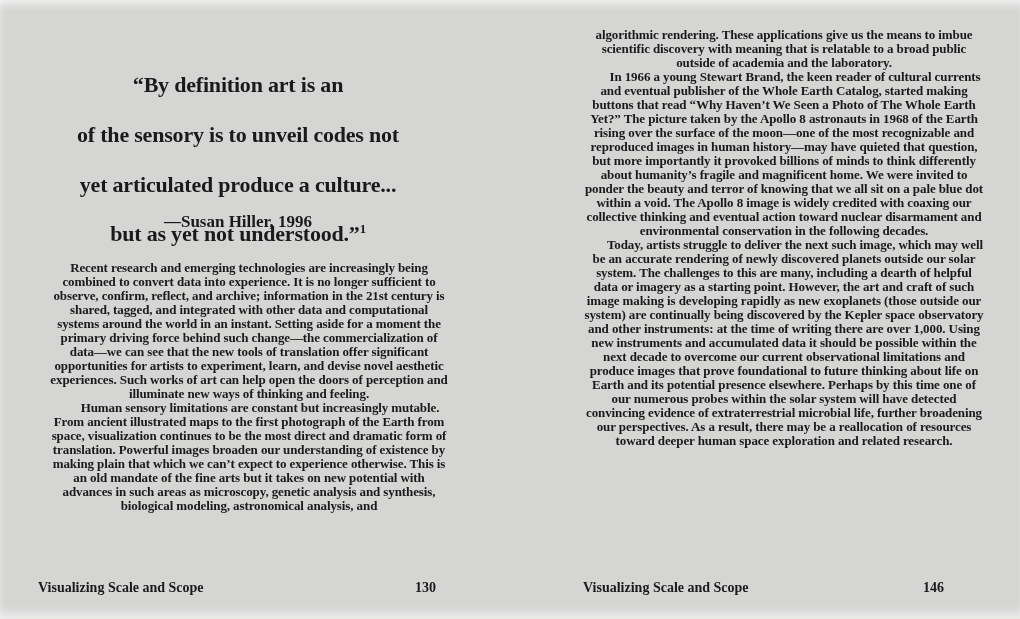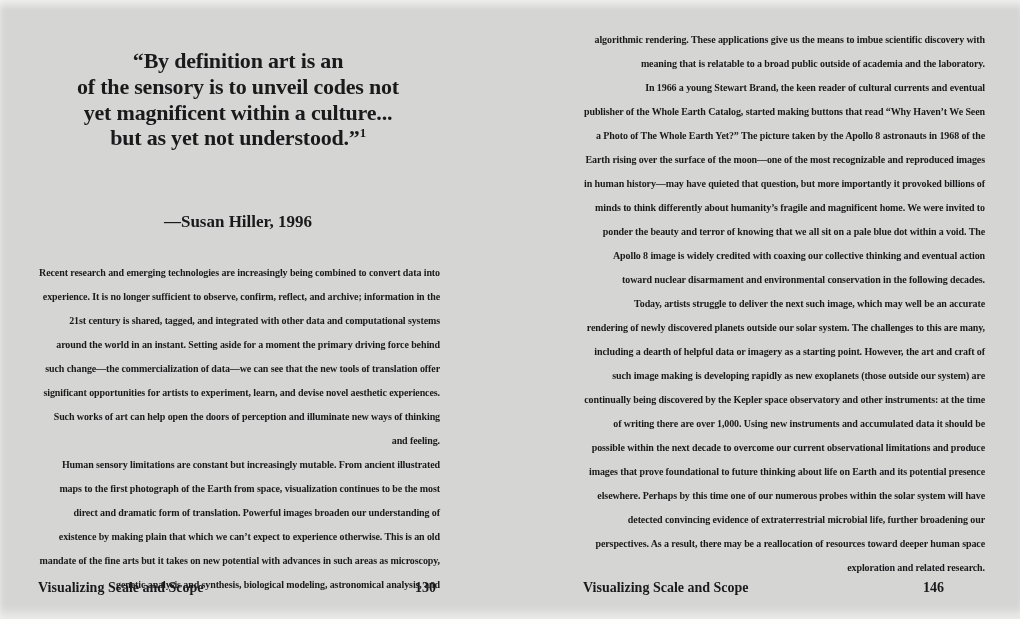--- a/index.html
+++ b/index.html
@@ -26,47 +26,47 @@
     position: absolute;
     left: 38px;
     top: 48px;
     width: 400px;
     text-align: center;
     font-weight: 700;
     font-size: 22px;
     line-height: 25.8px;
     letter-spacing: -0.2px;
   }
-  .quote-block .qline { white-space: nowrap; }
+  .quote-block .qline { white-space: nowrap; margin-top: 24px; }
   .quote-block sup {
     font-size: 58%;
     vertical-align: super;
     line-height: 0;
   }
   .quote-attribution {
     position: absolute;
     left: 38px;
     top: 210px;
     width: 400px;
     text-align: center;
     font-weight: 700;
     font-size: 17px;
     line-height: 24px;
   }
 
   .body-col {
     position: absolute;
     width: 402px;
     font-weight: 700;
-    font-size: 10px;
-    line-height: 24px;
+    font-size: 13px;
+    line-height: 14px;
     letter-spacing: -0.1px;
-    text-align: right;
+    text-align: center;
   }
-  .body-left  { left: 38px;  top: 261px; }
+  .body-left  { left: 48px;  top: 261px; }
   .body-right { left: 583px; top: 28px;  }
 
   .para { margin: 0; }
   .para.indent { text-indent: 22px; }
   .para .italic { }
 
   
   .footer {
     position: absolute;
     top: 581px;
@@ -81,21 +81,21 @@
 </style>
 </head>
 <body>
 
 <div class="spread" style="background: rgb(213, 213, 212); color: rgb(26, 26, 28);">
 
   <div class="quote-block">
     <div>
         <div class="qline">“By definition art is an</div>
         <div class="qline">of the sensory is to unveil codes not</div>
-        <div class="qline">yet magnificent within a culture...</div>
+        <div class="qline">yet articulated produce a culture...</div>
         <div class="qline">but as yet not understood.”<sup>1</sup></div>
       </div>
   </div>
   <div class="quote-attribution">—Susan Hiller, 1996</div>
 
   <div class="body-col body-left">
       <p class="para"><span>Recent research and emerging technologies are increasingly being combined to convert data into experience. It is no longer sufficient to observe, confirm, reflect, and archive; information in the 21st century is shared, tagged, and integrated with other data and computational systems around the world in an instant. Setting aside for a moment the primary driving force behind such change—the commercialization of data—we can see that the new tools of translation offer significant opportunities for artists to experiment, learn, and devise novel aesthetic experiences. Such works of art can help open the doors of perception and illuminate new ways of thinking and feeling.</span></p>
       <p class="para indent"><span>Human sensory limitations are constant but increasingly mutable. From ancient illustrated maps to the first photograph of the Earth from space, visualization continues to be the most direct and dramatic form of translation. Powerful images broaden our understanding of existence by making plain that which we can’t expect to experience otherwise. This is an old mandate of the fine arts but it takes on new potential with advances in such areas as microscopy, genetic analysis and synthesis, biological modeling, astronomical analysis, and</span></p>
     </div>
 

